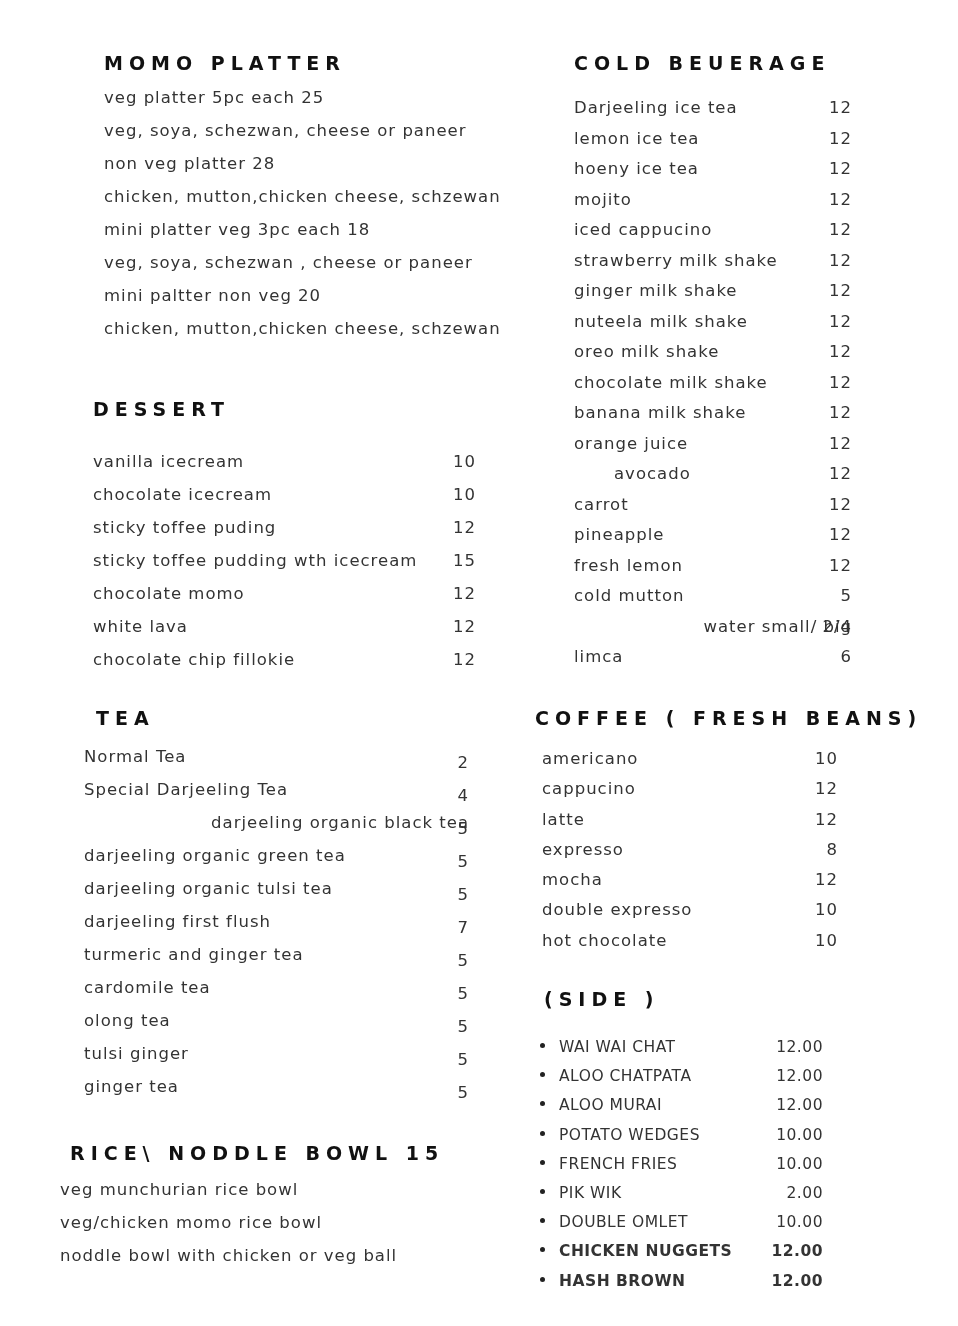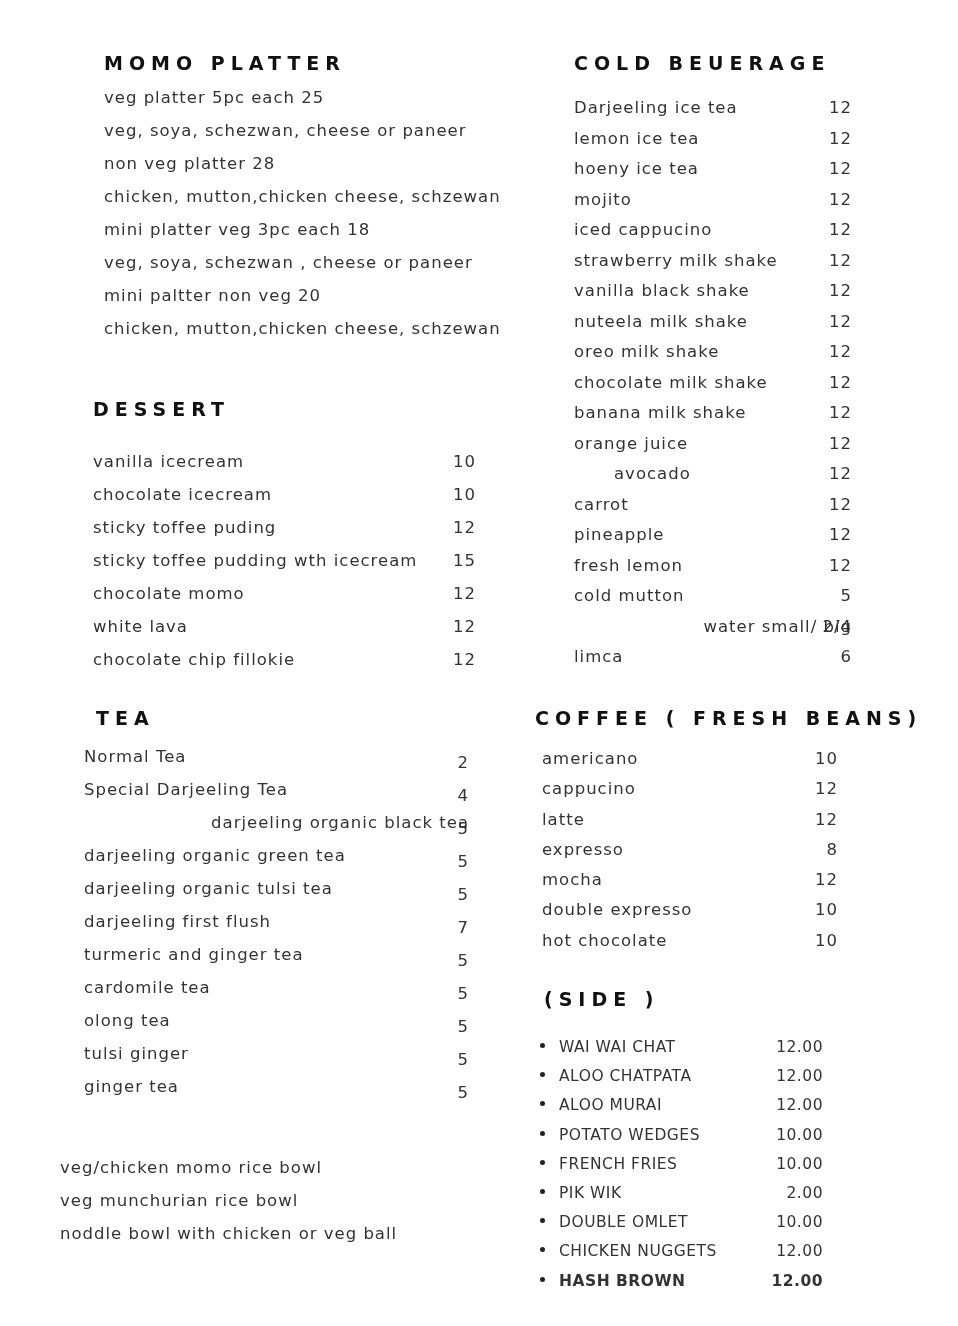--- a/index.html
+++ b/index.html
@@ -54,37 +54,38 @@
     <div class="row" style="height:33px;"><span>darjeeling first flush</span><span class="price" style="top:6px;">7</span></div>
     <div class="row" style="height:33px;"><span>turmeric and ginger tea</span><span class="price" style="top:6px;">5</span></div>
     <div class="row" style="height:33px;"><span>cardomile tea</span><span class="price" style="top:6px;">5</span></div>
     <div class="row" style="height:33px;"><span>olong tea</span><span class="price" style="top:6px;">5</span></div>
     <div class="row" style="height:33px;"><span>tulsi ginger</span><span class="price" style="top:6px;">5</span></div>
     <div class="row" style="height:33px;"><span>ginger tea</span><span class="price" style="top:6px;">5</span></div>
   </div>
 </div>
 
 <div class="section" style="left:60px; top:1142px; width:410px;">
+  <div class="heading" style="margin-left:10px;">RICE\ NODDLE BOWL 15</div>
   <div style="margin-top:16px;">
+    <div class="plain" style="height:33px;">veg munchurian rice bowl</div>
     <div class="plain" style="height:33px;">veg/chicken momo rice bowl</div>
-    <div class="plain" style="height:33px;">veg munchurian rice bowl</div>
     <div class="plain" style="height:33px;">noddle bowl with chicken or veg ball</div>
   </div>
 </div>
 
 <div class="section" style="left:574px; top:52px; width:278px;">
   <div class="heading">COLD BEUERAGE</div>
   <div style="margin-top:24px;">
     <div class="row" style="height:30.5px;"><span>Darjeeling ice tea</span><span class="price">12</span></div>
     <div class="row" style="height:30.5px;"><span>lemon ice tea</span><span class="price">12</span></div>
     <div class="row" style="height:30.5px;"><span>hoeny ice tea</span><span class="price">12</span></div>
     <div class="row" style="height:30.5px;"><span>mojito</span><span class="price">12</span></div>
     <div class="row" style="height:30.5px;"><span>iced cappucino</span><span class="price">12</span></div>
     <div class="row" style="height:30.5px;"><span>strawberry milk shake</span><span class="price">12</span></div>
-    <div class="row" style="height:30.5px;"><span>vanilla black shake</span><span class="price">12</span></div>
+    <div class="row" style="height:30.5px;"><span>ginger milk shake</span><span class="price">12</span></div>
     <div class="row" style="height:30.5px;"><span>nuteela milk shake</span><span class="price">12</span></div>
     <div class="row" style="height:30.5px;"><span>oreo milk shake</span><span class="price">12</span></div>
     <div class="row" style="height:30.5px;"><span>chocolate milk shake</span><span class="price">12</span></div>
     <div class="row" style="height:30.5px;"><span>banana milk shake</span><span class="price">12</span></div>
     <div class="row" style="height:30.5px;"><span>orange juice</span><span class="price">12</span></div>
     <div class="row" style="height:30.5px;margin-left:40px;"><span>avocado</span><span class="price">12</span></div>
     <div class="row" style="height:30.5px;"><span>carrot</span><span class="price">12</span></div>
     <div class="row" style="height:30.5px;"><span>pineapple</span><span class="price">12</span></div>
     <div class="row" style="height:30.5px;"><span>fresh lemon</span><span class="price">12</span></div>
     <div class="row" style="height:30.5px;"><span>cold mutton</span><span class="price">5</span></div>
@@ -109,16 +110,16 @@
 <div class="section" style="left:540px; top:988px; width:283px;">
   <div class="heading" style="margin-left:4px;">(SIDE )</div>
   <div style="margin-top:28px;">
     <div class="side-row" style="height:29.2px;"><span class="bullet"></span><span>WAI WAI CHAT</span><span class="price">12.00</span></div>
     <div class="side-row" style="height:29.2px;"><span class="bullet"></span><span>ALOO CHATPATA</span><span class="price">12.00</span></div>
     <div class="side-row" style="height:29.2px;"><span class="bullet"></span><span>ALOO MURAI</span><span class="price">12.00</span></div>
     <div class="side-row" style="height:29.2px;"><span class="bullet"></span><span>POTATO WEDGES</span><span class="price">10.00</span></div>
     <div class="side-row" style="height:29.2px;"><span class="bullet"></span><span>FRENCH FRIES</span><span class="price">10.00</span></div>
     <div class="side-row" style="height:29.2px;"><span class="bullet"></span><span>PIK WIK</span><span class="price">2.00</span></div>
     <div class="side-row" style="height:29.2px;"><span class="bullet"></span><span>DOUBLE OMLET</span><span class="price">10.00</span></div>
-    <div class="side-row" style="height:29.2px;"><span class="bullet"></span><span>CHICKEN NUGGETS</span><span class="price">12.00</span></div>
+    <div class="side-row" style="height:29.2px;font-weight:bold;"><span class="bullet"></span><span>CHICKEN NUGGETS</span><span class="price">12.00</span></div>
     <div class="side-row" style="height:29.2px;font-weight:bold;"><span class="bullet"></span><span>HASH BROWN</span><span class="price">12.00</span></div>
   </div>
 </div>
 
 </body></html>

